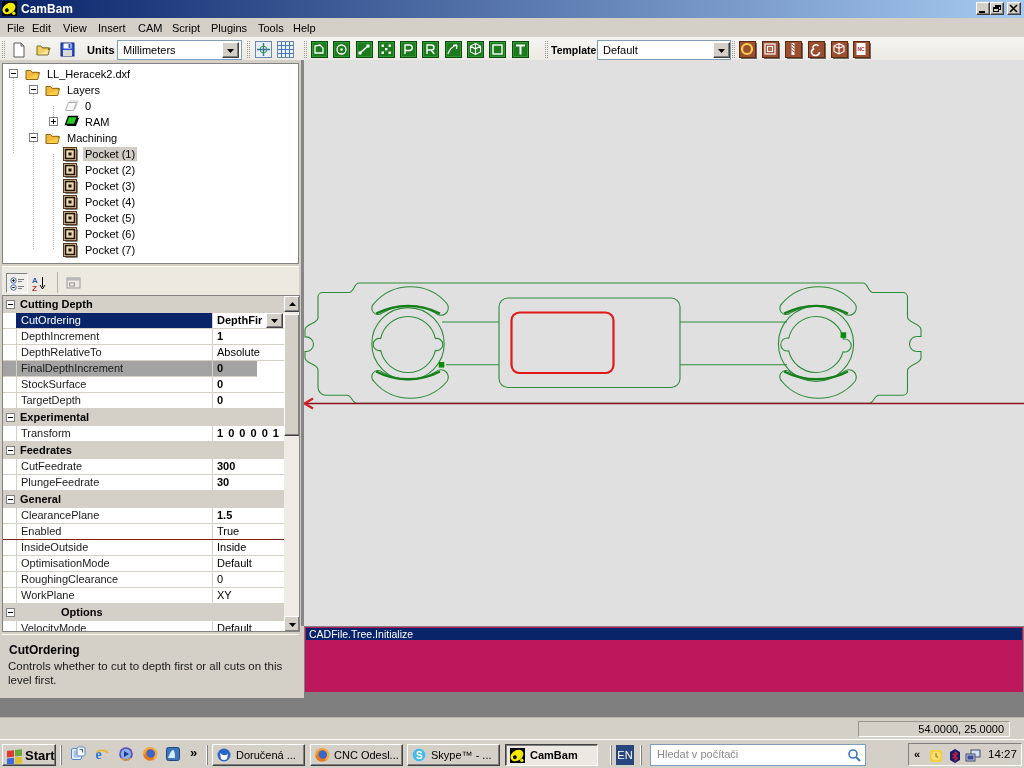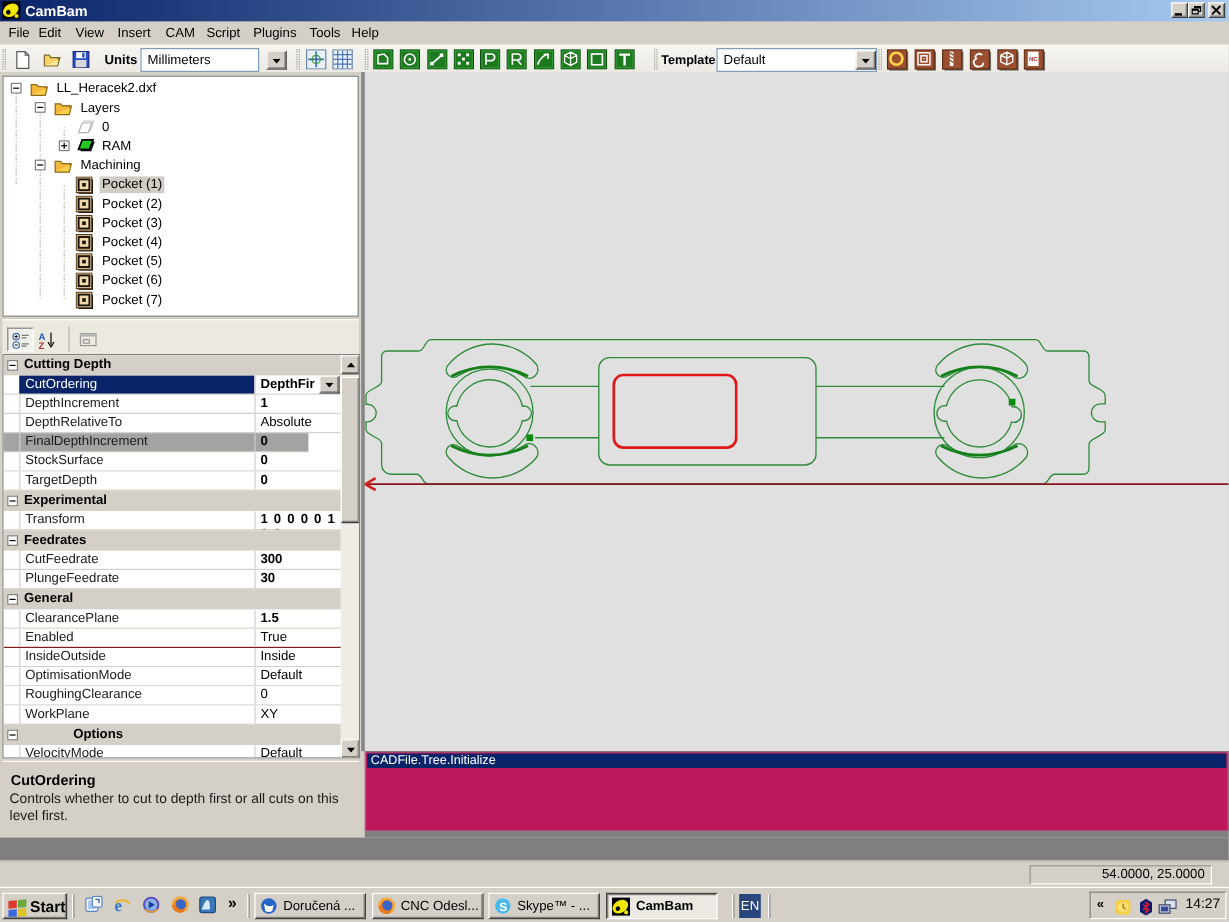--- a/index.html
+++ b/index.html
@@ -56,21 +56,21 @@
         <path d="M1,13 v-9 h4 l1.5,2 h6 v2" fill="#f7d064" stroke="#7a6a2a"></path>
       </g>
 <g transform="translate(48,0)">
         <rect x="1" y="1" width="13" height="13" fill="#2a50c8" stroke="#15267a"></rect>
         <rect x="3.5" y="1.5" width="8" height="5" fill="#fff"></rect>
         <rect x="8.5" y="2" width="2" height="4" fill="#2a50c8"></rect>
         <rect x="3" y="8" width="9" height="6" fill="#d8d8d8"></rect>
       </g>
 </svg>
 <span class="ab" style="left:87px;top:7px;font-weight:bold;">Units</span>
-<div class="ab" style="left:117px;top:3px;width:99px;height:20px;background:#fff;border:1px solid #7f9db9;">
+<div class="ab" style="left:117px;top:3px;width:125px;height:20px;background:#fff;border:1px solid #7f9db9;">
       <span class="ab" style="left:5px;top:3px;">Millimeters</span>
       <div class="ab raised" style="left:104px;top:1px;width:17px;height:16px;">
         <svg class="ab" style="left:4px;top:6px;" width="8" height="5">
           <path d="M0,0 L7,0 L3.5,4 Z" fill="#000"></path>
         </svg>
       </div>
     </div>
 <svg class="ab" style="left:255px;top:4px;" width="40" height="17">
 <g>
         <rect x="0.5" y="0.5" width="16" height="16" fill="#e8f0f8" stroke="#6a86a8"></rect>
@@ -577,20 +577,27 @@
             <ellipse cx="7" cy="7.2" rx="6.9" ry="5.1" fill="#f2e800"></ellipse>
             <circle cx="4.4" cy="7.6" r="1.9" fill="#000"></circle>
           </g>
           <circle cx="11.8" cy="12.3" r="1.7" fill="#f2e800"></circle>
         </svg></div>
       <span class="ab" style="left:24px;top:4px;font-weight:bold;">CamBam</span>
     </div>
 <div class="ab" style="left:610px;top:5px;width:2px;height:20px;border-left:1px solid #fff;border-right:1px solid #808080;"></div>
 <div class="ab" style="left:616px;top:5px;width:18px;height:20px;background:#29457e;color:#fff;text-align:center;line-height:20px;font-size:11px;">EN</div>
 <div class="ab" style="left:640px;top:5px;width:2px;height:20px;border-left:1px solid #fff;border-right:1px solid #808080;"></div>
+<div class="ab" style="left:650px;top:4px;width:216px;height:22px;background:#fff;border:1px solid #7f9db9;">
+      <span class="ab" style="left:6px;top:3px;color:#8a8a8a;">Hledat v počítači</span>
+      <svg class="ab" style="left:196px;top:3px;" width="15" height="15">
+        <circle cx="6" cy="6" r="4" fill="none" stroke="#3a76c8" stroke-width="1.6"></circle>
+        <path d="M9,9 l4,4" stroke="#3a76c8" stroke-width="2"></path>
+      </svg>
+    </div>
 <div class="ab" style="left:908px;top:3px;width:114px;height:23px;border-top:1px solid #808080;border-left:1px solid #808080;border-bottom:1px solid #fff;border-right:1px solid #fff;">
 <span class="ab" style="left:5px;top:4px;font-weight:bold;">«</span>
 <svg class="ab" style="left:19px;top:4px;" width="16" height="16">
         <rect x="2" y="2" width="12" height="12" rx="3" fill="#f6ce3a"></rect>
         <circle cx="8" cy="8" r="4.6" fill="#f9e27a"></circle>
         <path d="M8,5 v3.2 l2.2,1.4" stroke="#b88a10" stroke-width="1.4" fill="none"></path>
       </svg>
 <svg class="ab" style="left:38px;top:4px;" width="16" height="16">
         <path d="M8,1 L13,4 V12 L8,15 L3,12 V4 Z" fill="#101a70"></path>
         <path d="M8,3.5 v9 l2.5,-2.2 l-5,-4.5 m0,4.5 l5,-4.5 l-2.5,-2.2" fill="none" stroke="#d02030" stroke-width="1.2"></path>

